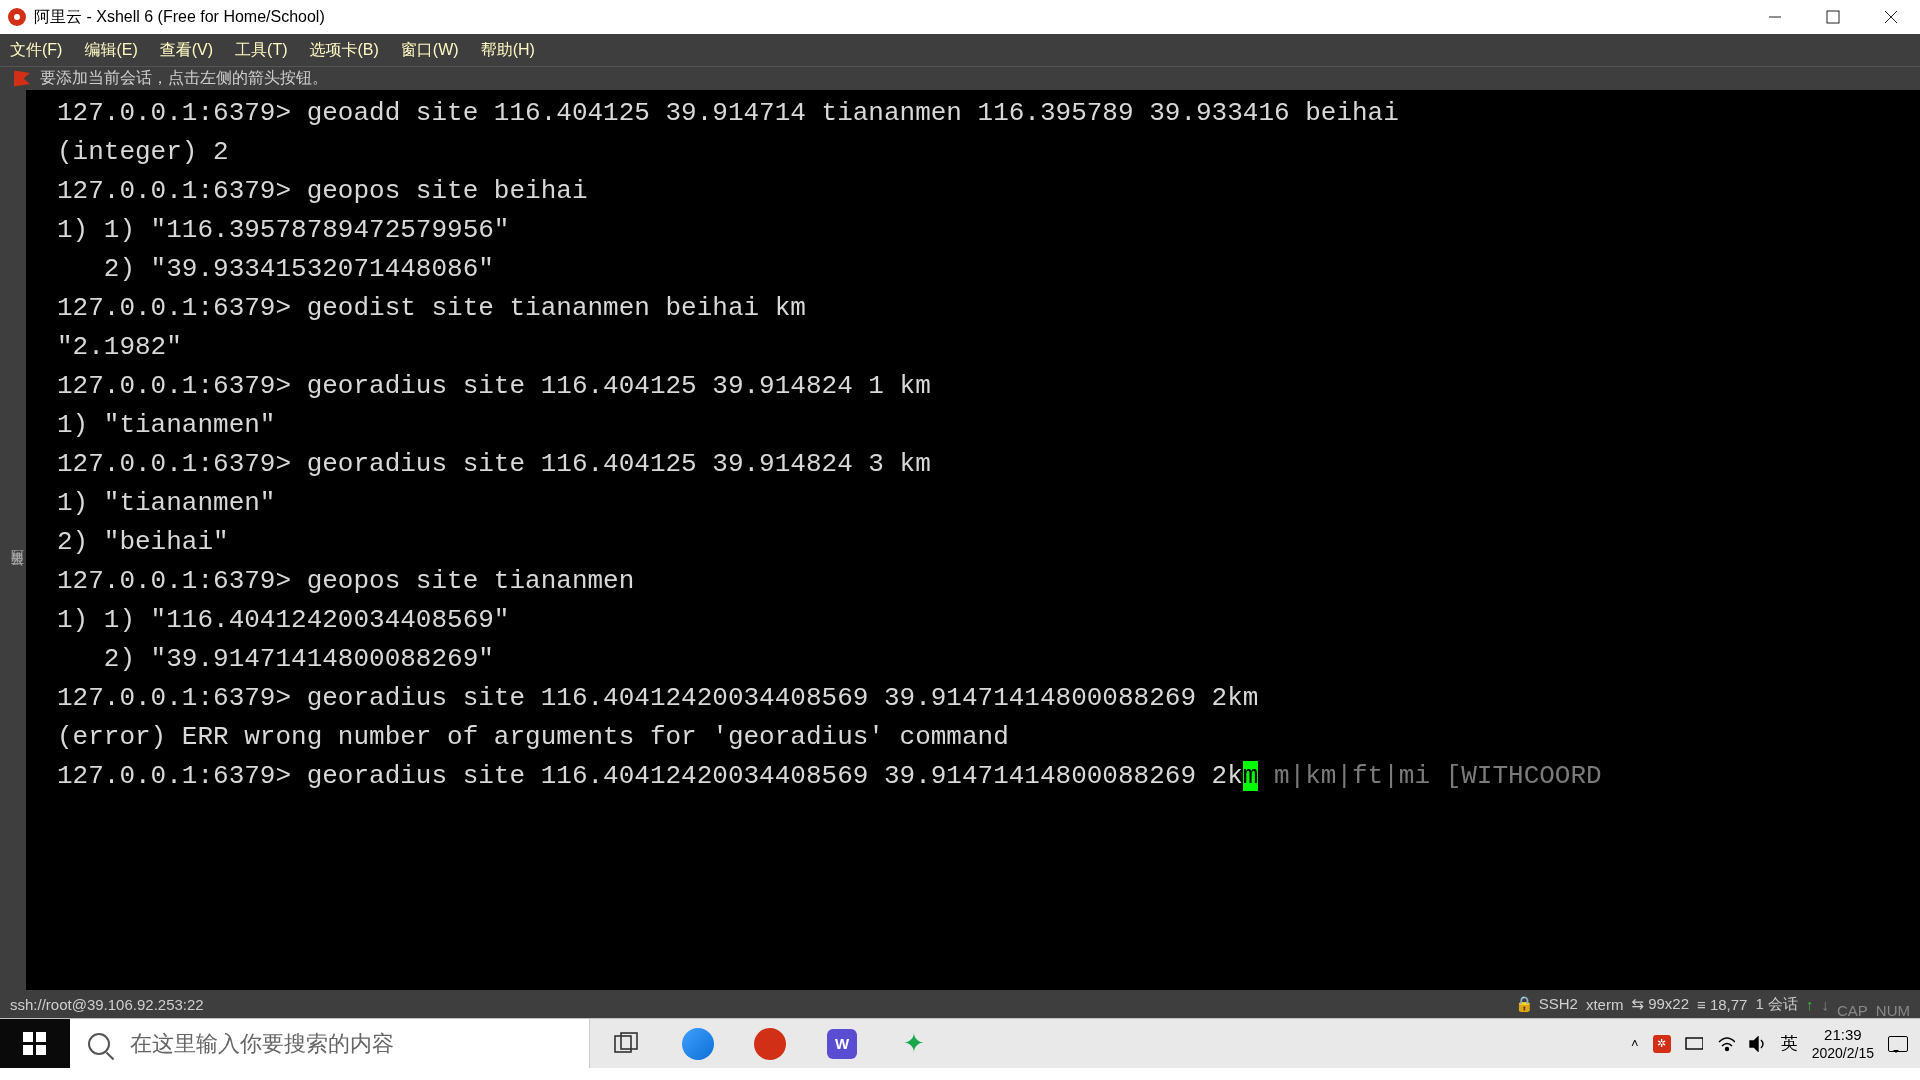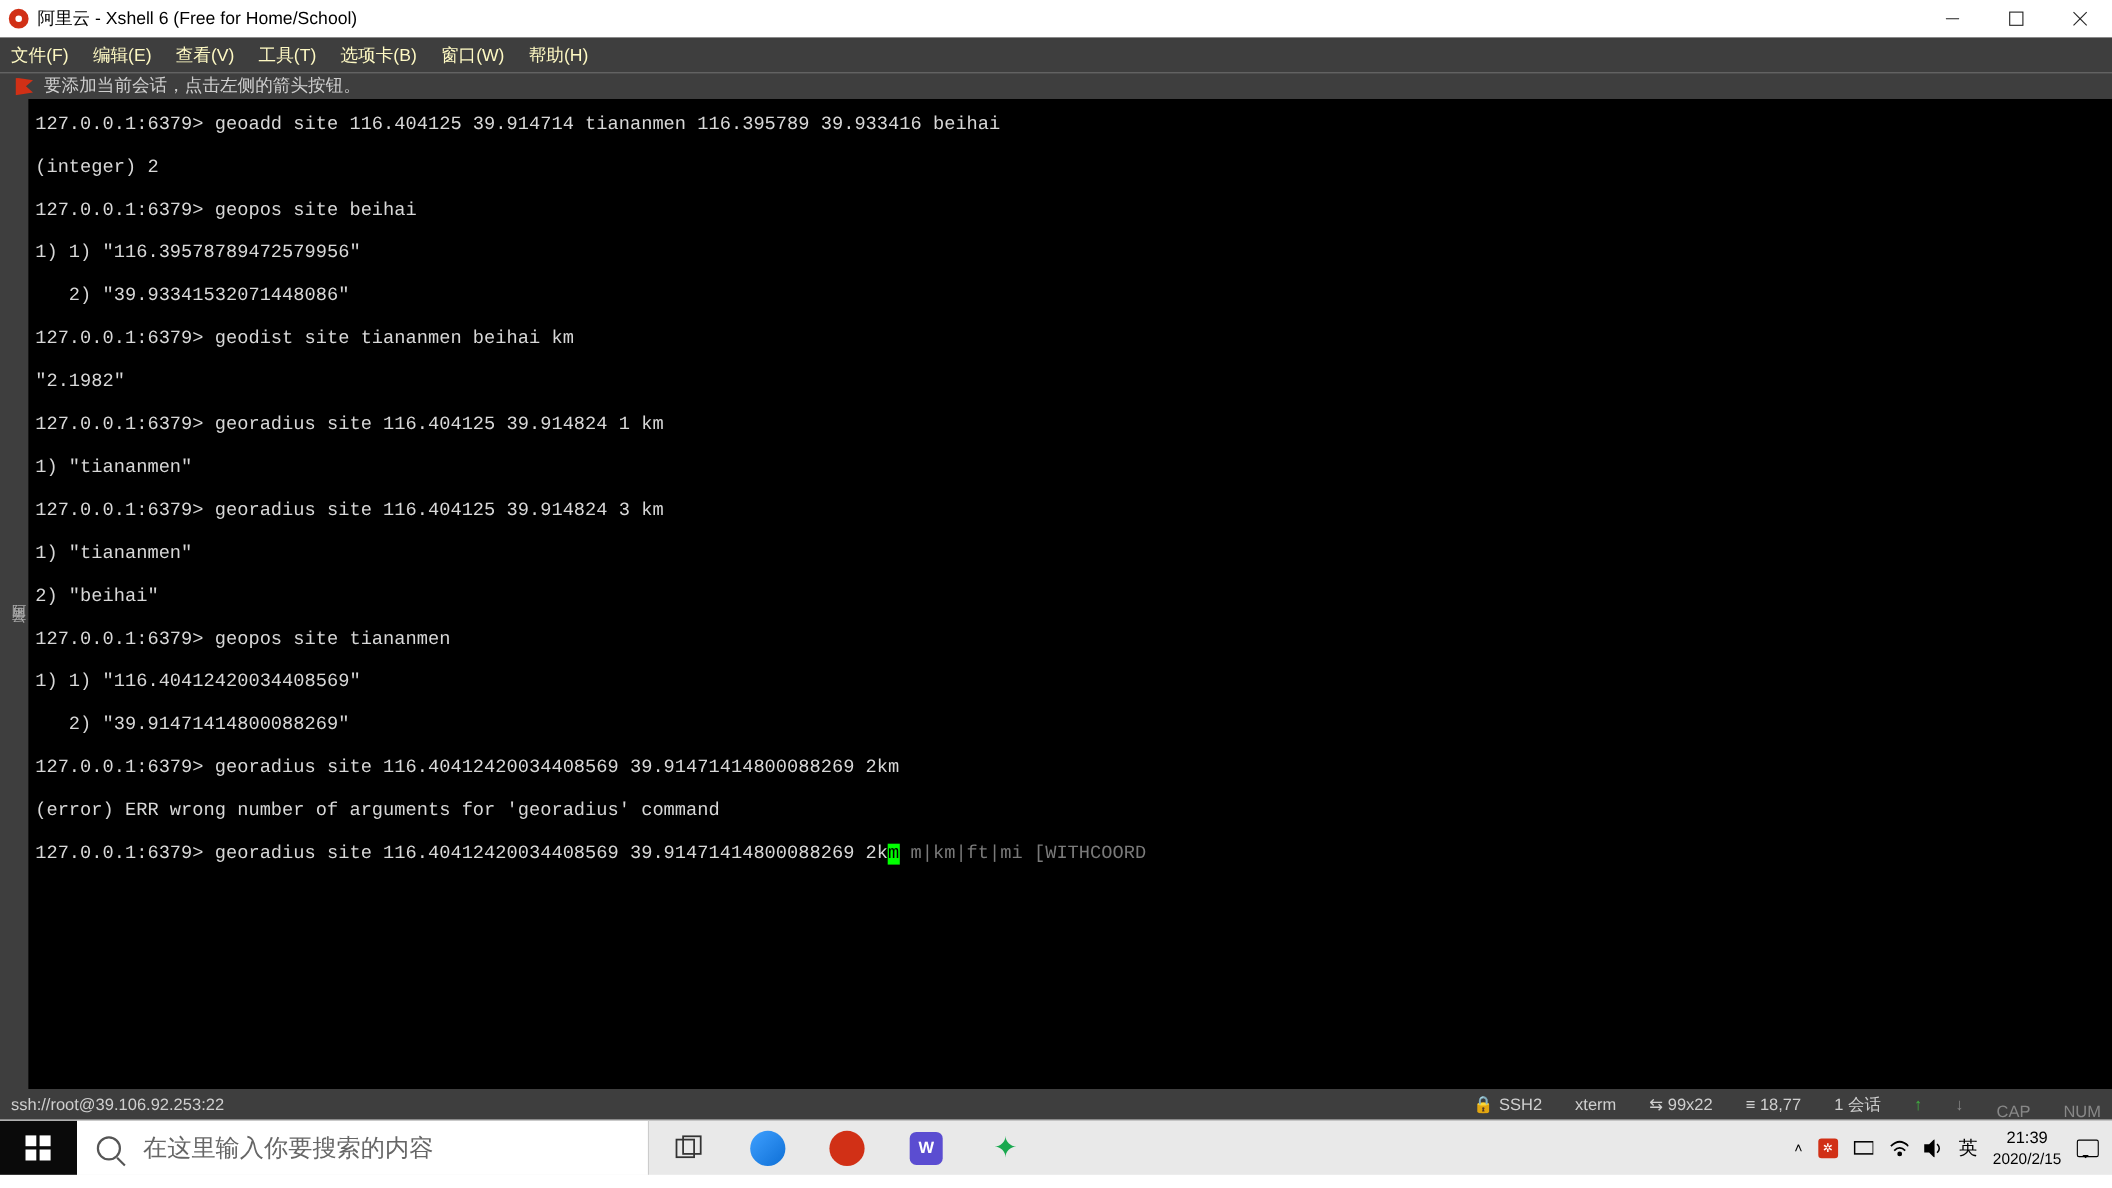--- a/index.html
+++ b/index.html
@@ -84,25 +84,26 @@
   text-align: center;
   padding-top: 6px;
   writing-mode: vertical-rl;
   letter-spacing: 3px;
 }
 .term {
   flex: 1;
   background: #000;
   color: #d8d8d8;
   font-family: "SimSun","NSimSun","Courier New",monospace;
-  font-size: 17px;
+  font-size: 26px;
   line-height: 39px;
   padding: 4px 21px 0 6px;
   white-space: pre;
   overflow: hidden;
+  margin-left: 25px;
 }
 .term .cursor {
   background: #00ff00;
   color: #000;
 }
 .term .hint {
   color: #7a7a7a;
 }
 .statusbar {
   height: 28px;
@@ -110,21 +111,21 @@
   color: #cfcfcf;
   font-size: 15px;
   display: flex;
   align-items: center;
   padding: 0 10px;
 }
 .statusbar .right {
   margin-left: auto;
   display: flex;
   align-items: center;
-  gap: 30px;
+  gap: 8px;
 }
 .statusbar .dim { color: #888; margin-top: 12px; }
 .statusbar .lock {
   display: inline-block;
   color: #e6b84f;
 }
 .statusbar .arrow-up { color: #3fb33f; }
 .statusbar .arrow-down { color: #888; }
 .taskbar {
   height: 50px;

